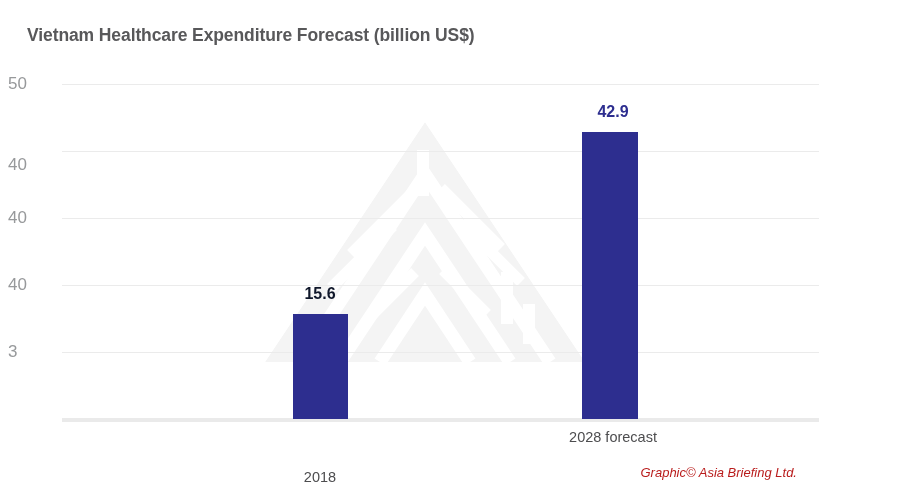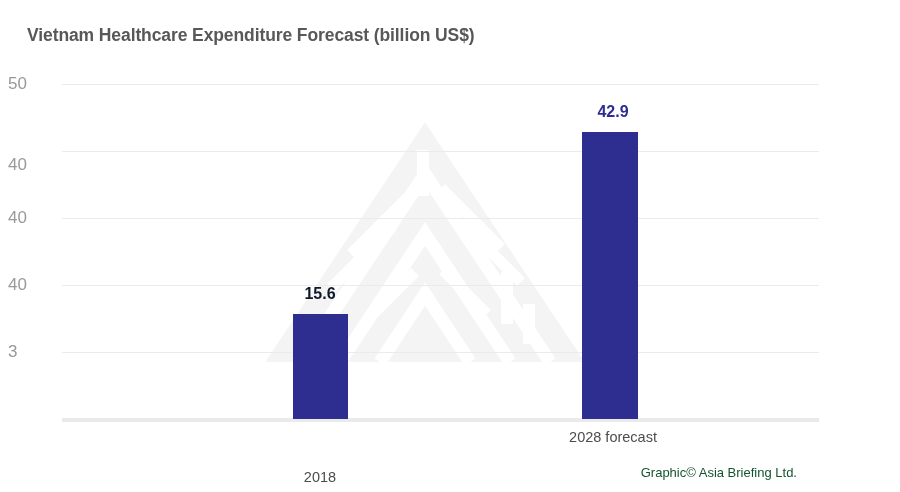--- a/index.html
+++ b/index.html
@@ -111,21 +111,22 @@
     white-space: nowrap;
     transform: translateX(-50%);
   }
 
   
   #credit {
     position: absolute;
     right: 22px;
     bottom: 12px;
     font-size: 13px;
-    color: #14532d;
+    font-style: italic;
+    color: #b91c1c;
     white-space: nowrap;
   }
 </style>
 </head>
 <body>
 
 <div id="figure">
 
   <div id="chart-title">Vietnam Healthcare Expenditure Forecast (billion US$)</div>
 

